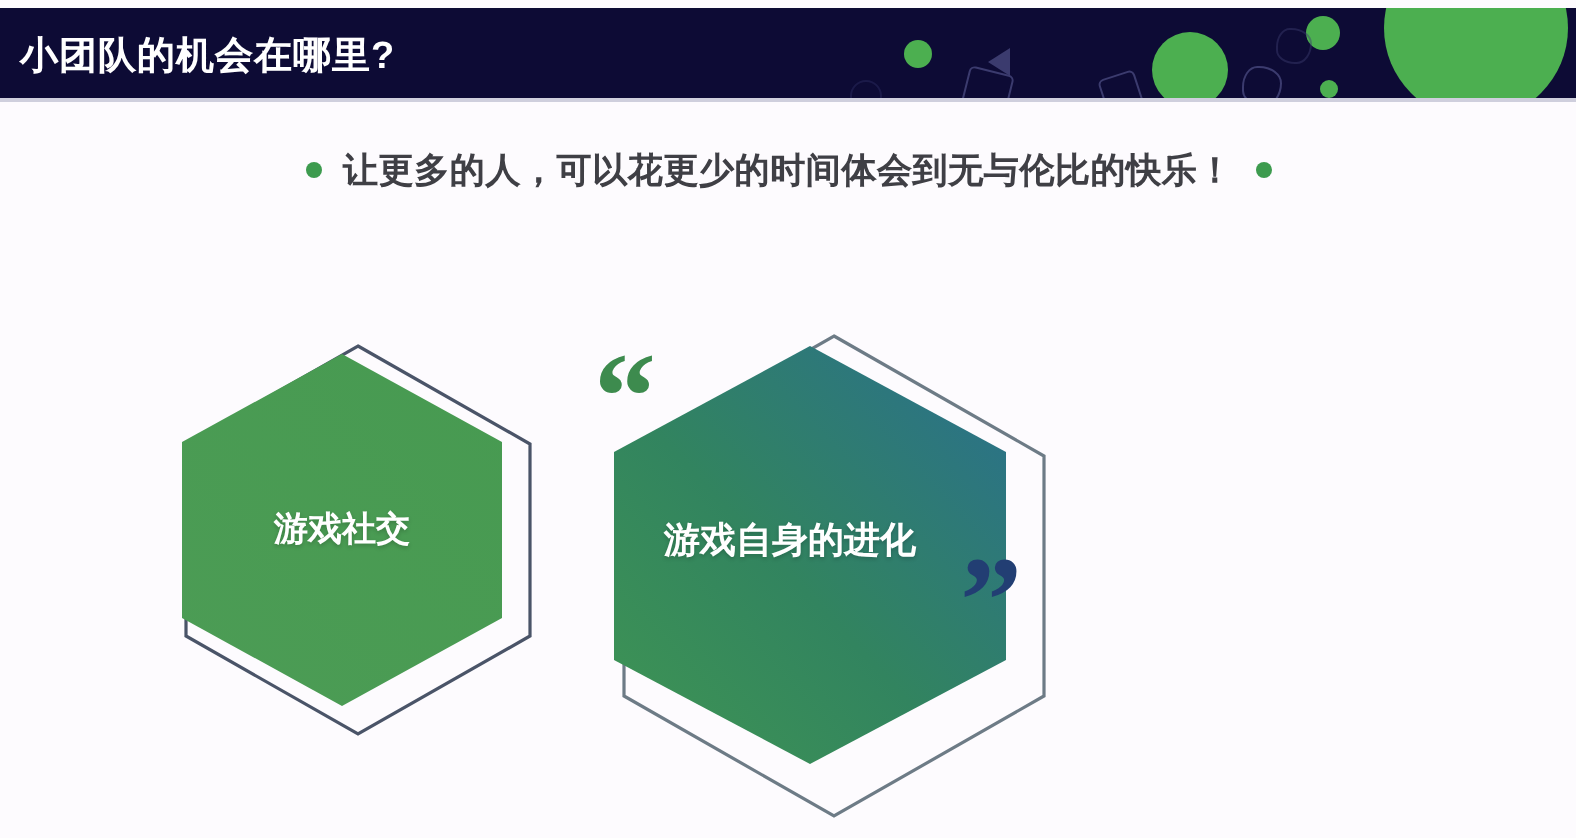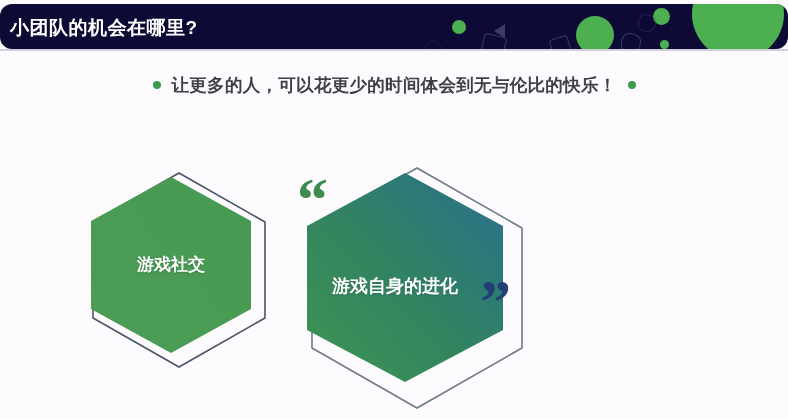--- a/index.html
+++ b/index.html
@@ -15,21 +15,20 @@
     background:#fdfbfe;
     overflow:hidden;
   }
 
   
   #header{
     position:absolute;left:0;top:4px;
     width:788px;height:45px;
     background:#0d0b35;
     overflow:hidden;
-    border-radius:12px;
   }
   #header-title{
     position:absolute;left:10px;top:11px;
     font-size:19px;font-weight:bold;
     color:#ffffff;
     letter-spacing:0.5px;
     white-space:nowrap;
     z-index:5;
   }
   .deco{position:absolute;}
@@ -158,20 +157,20 @@
       <svg class="hex-fill-svg" width="220" height="215" viewBox="0 0 220 215" style="left:0px;top:8px;">
         <defs>
           <linearGradient id="g2" x1="0" y1="1" x2="1" y2="0">
             <stop offset="0%" stop-color="#3f9553"></stop>
             <stop offset="45%" stop-color="#32845f"></stop>
             <stop offset="100%" stop-color="#2a6f8e"></stop>
           </linearGradient>
         </defs>
         <polygon points="110,5 208,58 208,162 110,214 12,162 12,58" fill="url(#g2)"></polygon>
       </svg>
-      <div class="hex-label" style="top:98px;left:-20px;font-size:18px;margin-top:16px;">游戏自身的进化</div>
+      <div class="hex-label" style="top:98px;left:-20px;font-size:18px;">游戏自身的进化</div>
       <span class="quote" id="quote-open" style="left:2px;top:8px;">“</span>
       <span class="quote" id="quote-close" style="left:185px;top:110px;">”</span>
     </div>
 
 
   </div>
 </div>
 
 </body></html>

